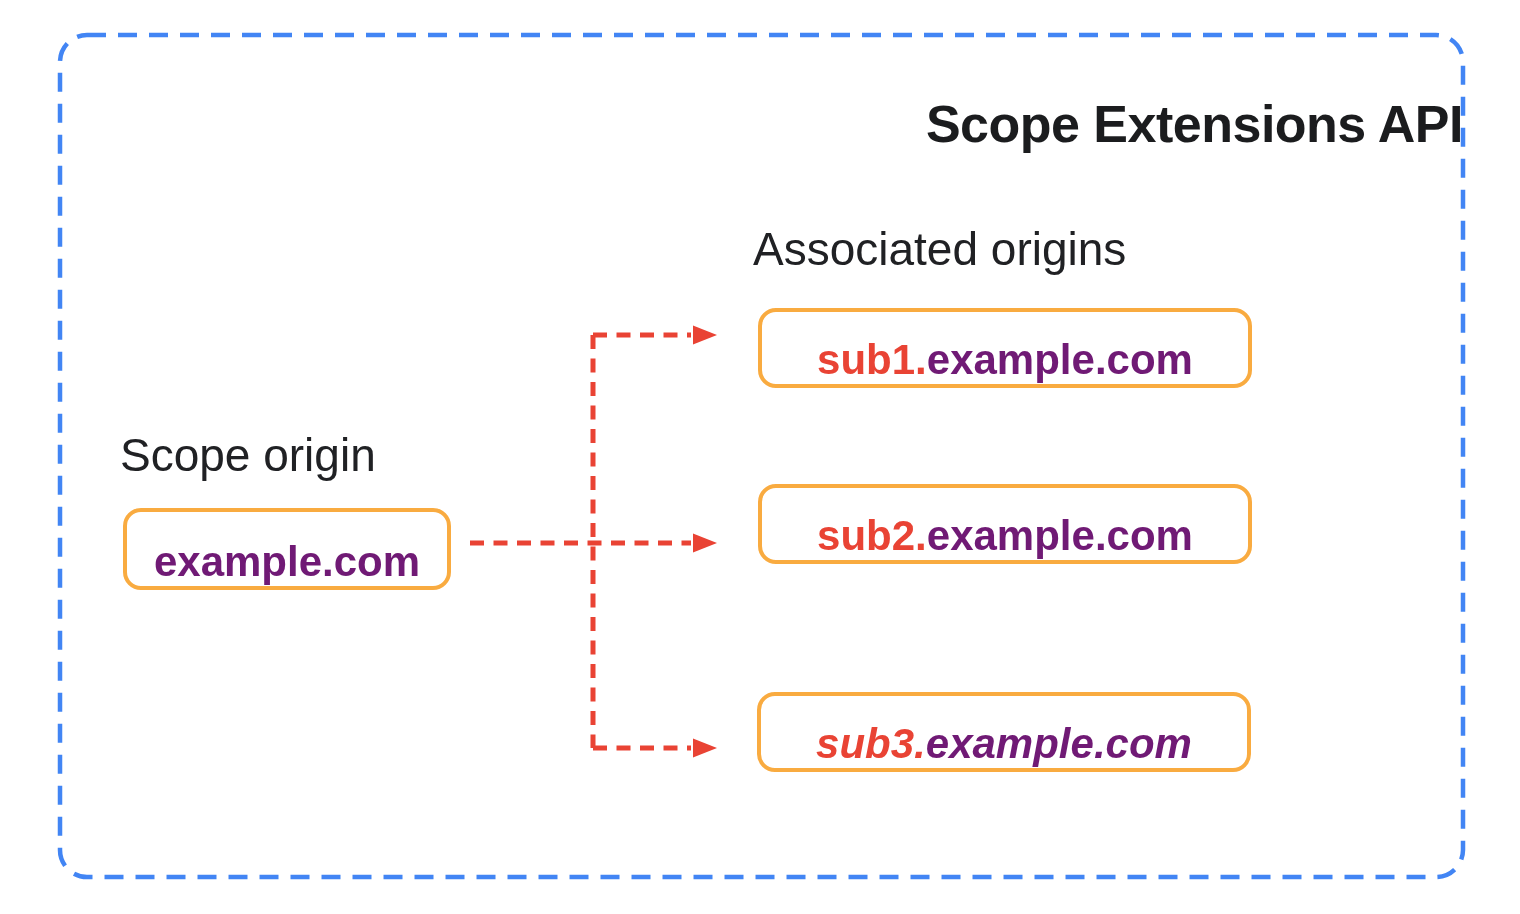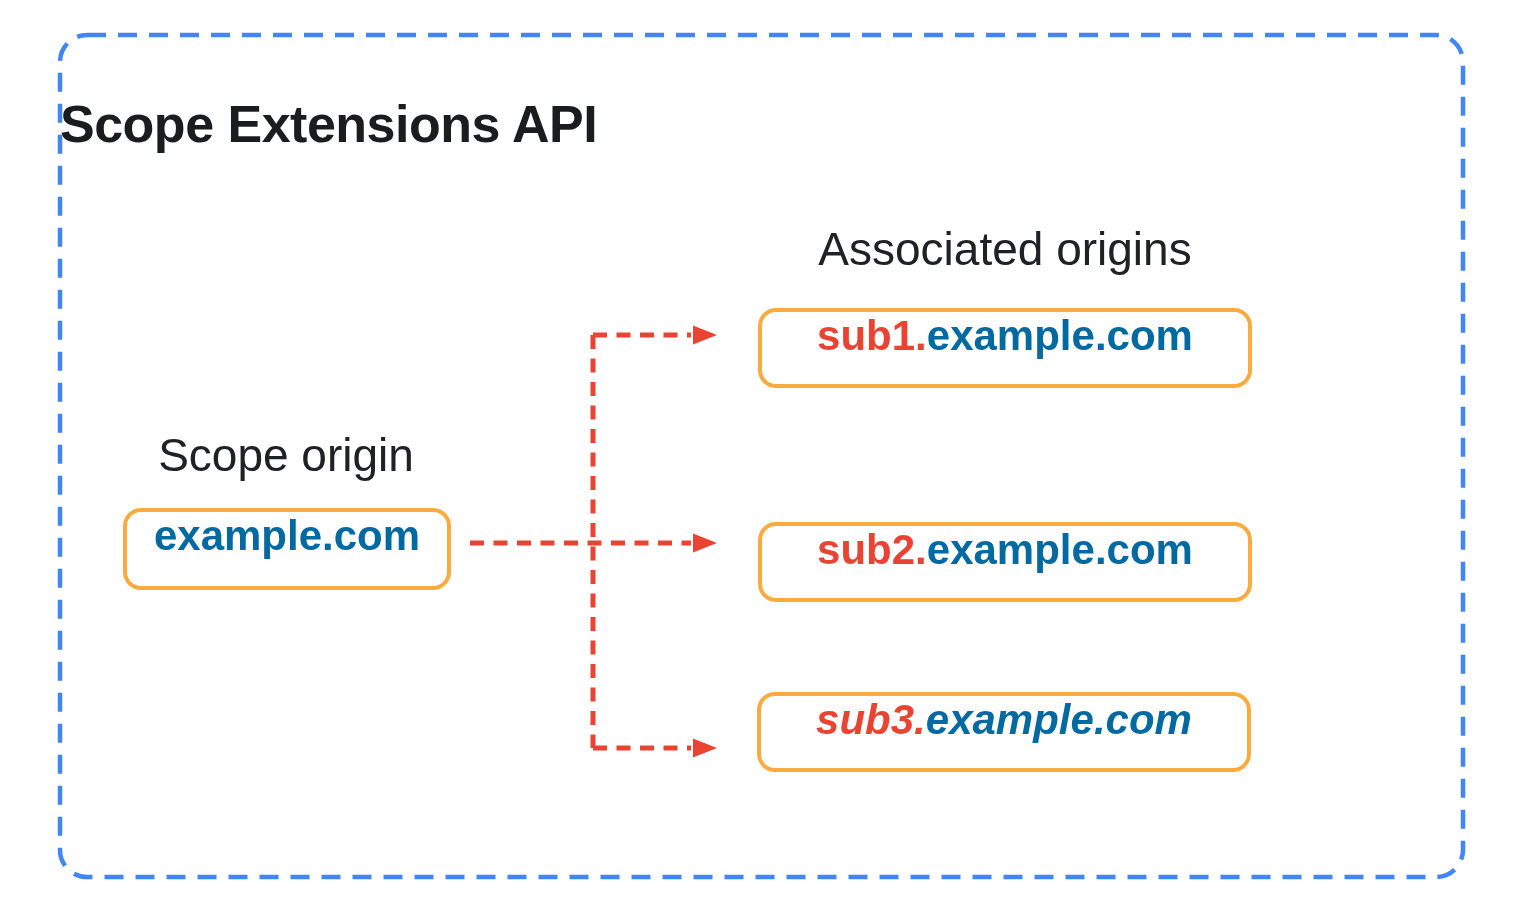--- a/index.html
+++ b/index.html
@@ -21,29 +21,28 @@
     top: 0;
     width: 1520px;
     height: 914px;
     pointer-events: none;
   }
   .diagram-title {
     position: absolute;
     left: 60px;
     top: 94px;
     width: 1403px;
-    text-align: left;
+    text-align: right;
     font-size: 52px;
     font-weight: 700;
     color: #1b1c1e;
     letter-spacing: -0.5px;
   }
   .section-label {
     position: absolute;
-    text-align: center;
     font-size: 46px;
     font-weight: 400;
     color: #202124;
   }
   .associated-label {
     left: 753px;
     top: 222px;
     width: 504px;
   }
   .main-origin-label {
@@ -51,41 +50,41 @@
     top: 428px;
     width: 332px;
   }
   .origin-box {
     position: absolute;
     box-sizing: border-box;
     border: 4.5px solid #F9AB40;
     border-radius: 18px;
     background: #ffffff;
     display: flex;
-    align-items: flex-start;
+    align-items: flex-end;
     justify-content: center;
     font-size: 42px;
     font-weight: 700;
     white-space: nowrap;
   }
   .main-origin-box {
     left: 123px;
     top: 508px;
     width: 328px;
     height: 82px;
   }
   .sub-box {
     left: 758px;
     width: 494px;
     height: 80px;
   }
   .sub-box-1 { top: 308px; }
-  .sub-box-2 { top: 522px; }
+  .sub-box-2 { top: 484px; }
   .sub-box-3 { left: 757px; top: 692px; font-style: italic; }
-  .domain-blue { color: #0369a1; }
+  .domain-blue { color: #701a75; }
   .domain-red  { color: #E94334; }
 </style>
 </head>
 <body>
 
 <div class="canvas">
 
   <svg class="layer-svg" viewBox="0 0 1520 914" aria-hidden="true">
 
     <rect x="60" y="35" width="1403" height="842" rx="27" fill="none" stroke="#4285F4" stroke-width="4.5" stroke-dasharray="19 12"></rect>

